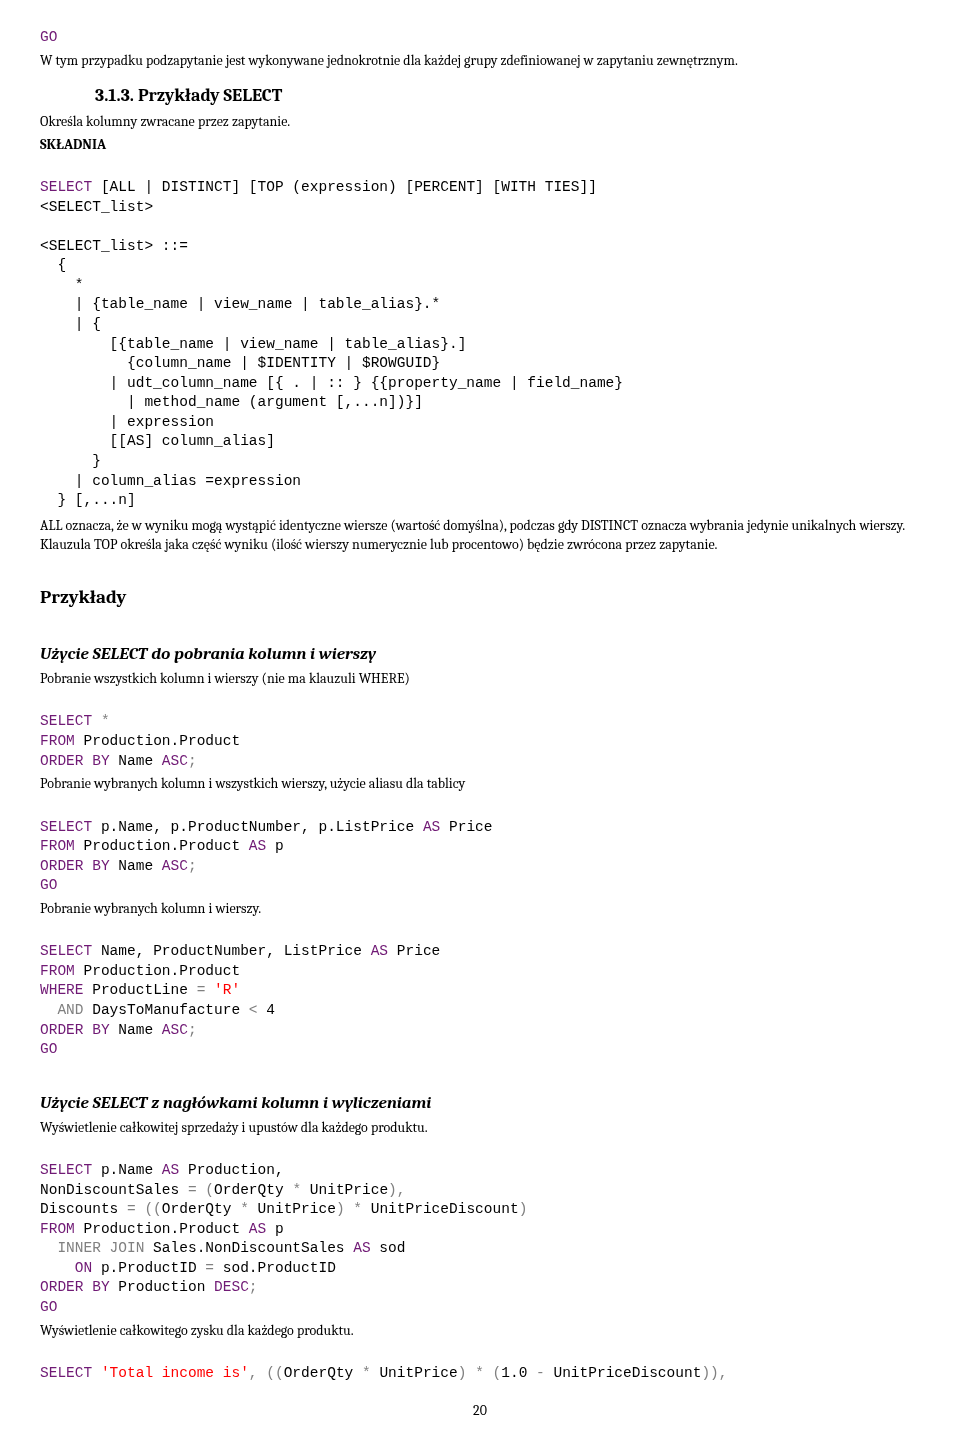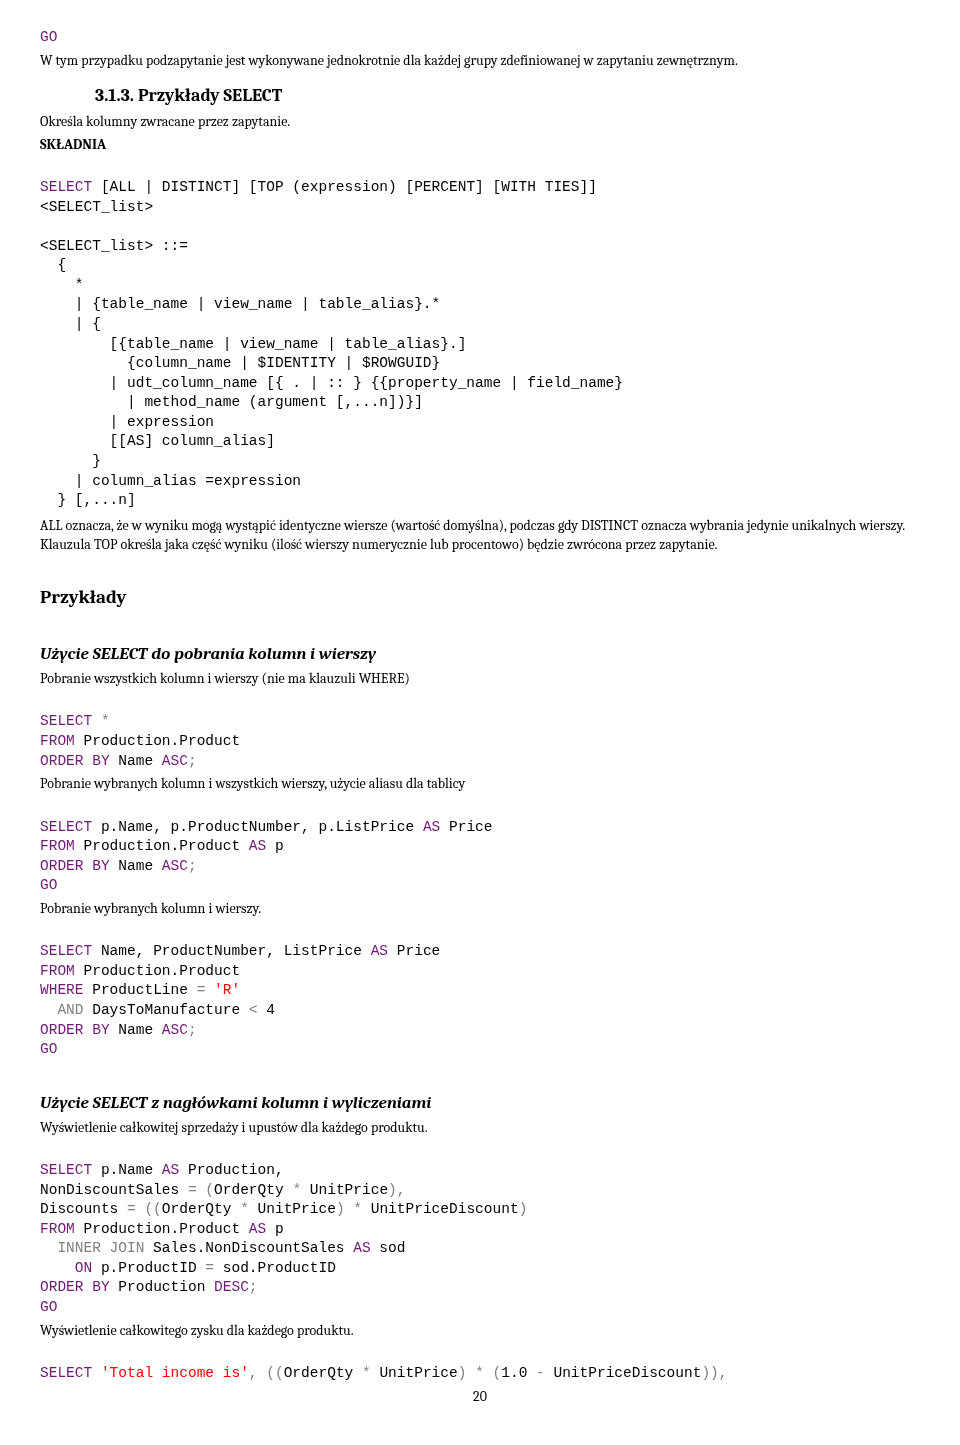--- a/index.html
+++ b/index.html
@@ -35,21 +35,21 @@
     margin: 31px 0 4px 0;
   }
   h3.sub {
     font-size: 17px;
     font-weight: bold;
     font-style: italic;
     margin: 32px 0 2px 0;
   }
   .pagenum {
     text-align: center;
-    margin-top: 4px;
+    margin-top: 18px;
     font-size: 14px;
   }
   p { margin: 4px 0; }
 </style>
 </head>
 <body>
 
 <div class="code"><span class="blue">GO</span></div>
 <p class="serif">W tym przypadku podzapytanie jest wykonywane jednokrotnie dla każdej grupy zdefiniowanej w zapytaniu zewnętrznym.</p>
 

